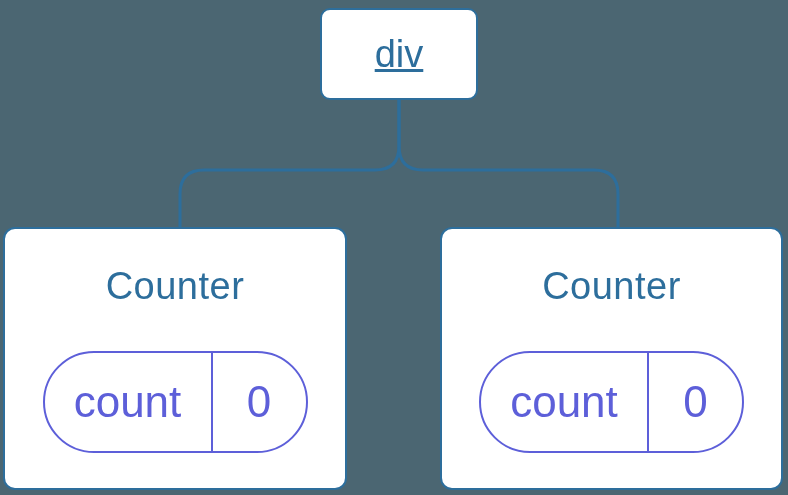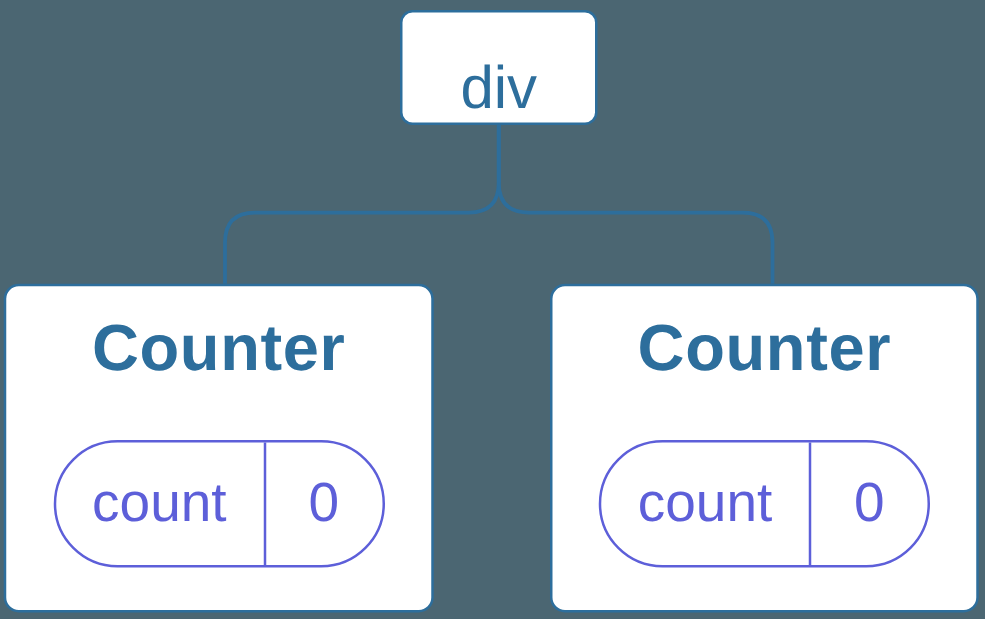--- a/index.html
+++ b/index.html
@@ -31,41 +31,42 @@
     stroke: var(--accent-blue);
     stroke-width: 3;
   }
   .node-root {
     position: absolute;
     left: 320px; top: 8px;
     width: 158px; height: 92px;
     background: var(--card-fill);
     border: 2.5px solid var(--accent-blue);
     border-radius: 10px;
-    display: flex; align-items: flex-end; justify-content: center;
+    display: flex; align-items: center; justify-content: center;
     color: var(--accent-blue);
-    font-size: 48px;
+    font-size: 38px;
     font-weight: 500;
+    text-decoration: underline;
   }
   .card {
     position: absolute;
     top: 227px;
     width: 344px; height: 263px;
     background: var(--card-fill);
     border: 2.5px solid var(--accent-blue);
     border-radius: 12px;
     display: flex; flex-direction: column; align-items: center;
   }
   .card.left  { left: 3px; }
   .card.right { left: 440px; width: 343px; }
   .card-title {
-    margin-top: 18px;
-    font-size: 52px;
+    margin-top: 34px;
+    font-size: 38px;
     line-height: 1.25;
-    font-weight: 700;
+    font-weight: 400;
     color: var(--accent-blue);
     letter-spacing: 0.5px;
   }
   .pill {
     margin-top: 40px;
     width: 265px; height: 102px;
     border: 2px solid var(--accent-purple);
     border-radius: 51px;
     display: flex;
     color: var(--accent-purple);

